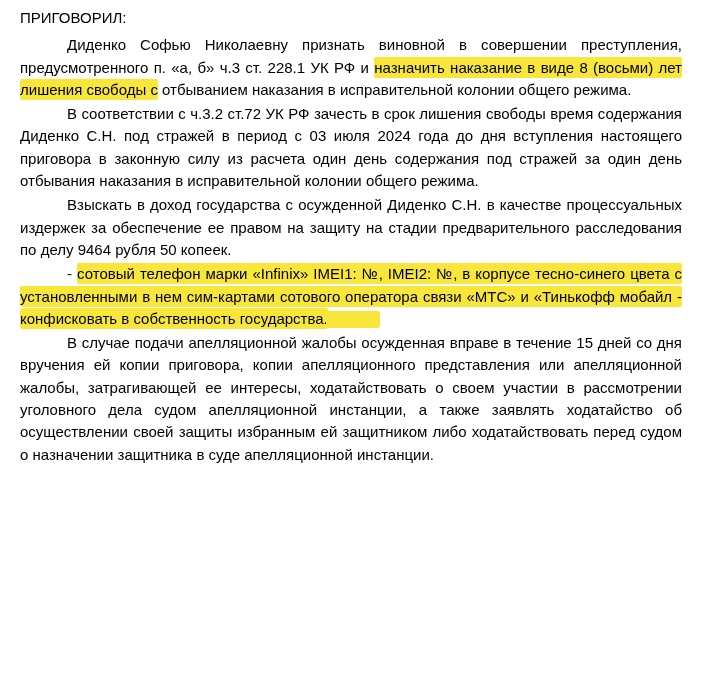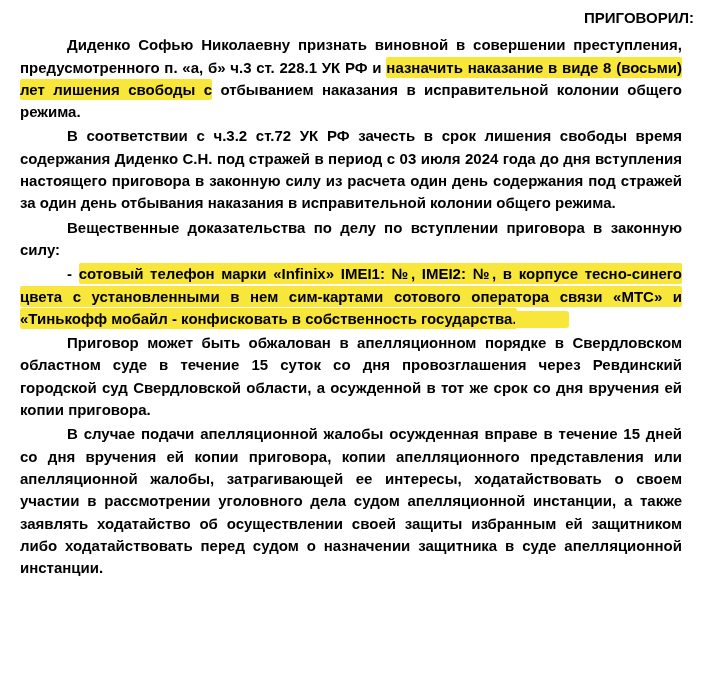--- a/index.html
+++ b/index.html
@@ -18,29 +18,28 @@
     -webkit-font-smoothing: antialiased;
   }
   .doc {
     box-sizing: border-box;
     width: 715px;
     min-height: 690px;
     padding: 7px 21px 0 20px;
     background: #ffffff;
   }
   .title {
-    text-align: right;
+    text-align: left;
     margin: 0 0 5px 0;
-    font-weight: 700;
+    font-weight: 400;
   }
   p.para {
     margin: 0 12px 2px 0;
     text-align: justify;
     text-indent: 47px;
-    font-weight: bold;
   }
   .hl {
     background: #f8e63a;
     padding: 2px 0;
     border-radius: 2px;
     box-decoration-break: clone;
     -webkit-box-decoration-break: clone;
   }
   .hl-tail {
     display: inline-block;
@@ -57,23 +56,22 @@
 
 <div class="doc">
 
   <div class="title">ПРИГОВОРИЛ:</div>
 
   <p class="para"><span>Диденко Софью Николаевну признать виновной в совершении преступления, предусмотренного п. «а, б» ч.3 ст. 228.1 УК РФ и </span><span class="hl" style="background-color: rgb(248, 230, 58);">назначить наказание в виде 8 (восьми) лет лишения свободы с</span><span> отбыванием наказания в исправительной колонии общего режима.</span></p>
 
 
   <p class="para"><span>В соответствии с ч.3.2 ст.72 УК РФ зачесть в срок лишения свободы время содержания Диденко С.Н. под стражей в период с 03 июля 2024 года до дня вступления настоящего приговора в законную силу из расчета один день содержания под стражей за один день отбывания наказания в исправительной колонии общего режима.</span></p>
 
+  <p class="para"><span>Взыскать в доход государства с осужденной Диденко С.Н. в качестве процессуальных издержек за обеспечение ее правом на защиту на стадии предварительного расследования по делу 9464 рубля 50 копеек.</span></p>
 
-  <p class="para"><span>Вещественные доказательства по делу по вступлении приговора в законную силу:</span></p>
 
 
   <p class="para"><span>- </span><span class="hl" style="background-color: rgb(248, 230, 58);">сотовый телефон марки «Infinix» IMEI1: №, IMEI2: №, в корпусе тесно-синего цвета с установленными в нем сим-картами сотового оператора связи «МТС» и «Тинькофф мобайл - конфисковать в собственность государства.</span><span class="hl-tail" style="background-color: rgb(248, 230, 58);"></span></p>
 
-  <p class="para"><span>Приговор может быть обжалован в апелляционном порядке в Свердловском областном суде в течение 15 суток со дня провозглашения через Ревдинский городской суд Свердловской области, а осужденной в тот же срок со дня вручения ей копии приговора.</span></p>
 
   <p class="para"><span>В случае подачи апелляционной жалобы осужденная вправе в течение 15 дней со дня вручения ей копии приговора, копии апелляционного представления или апелляционной жалобы, затрагивающей ее интересы, ходатайствовать о своем участии в рассмотрении уголовного дела судом апелляционной инстанции, а также заявлять ходатайство об осуществлении своей защиты избранным ей защитником либо ходатайствовать перед судом о назначении защитника в суде апелляционной инстанции.</span></p>
 
 </div>
 
 </body></html>

